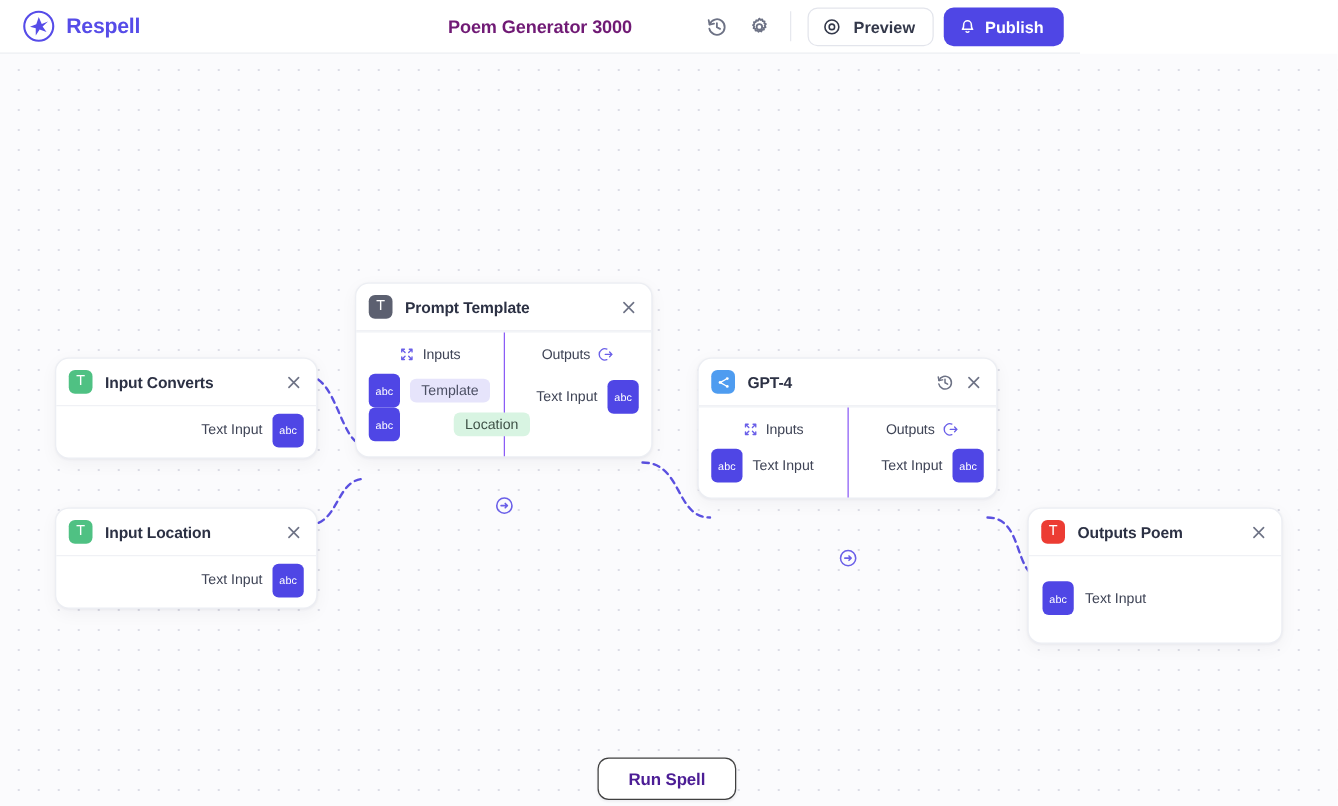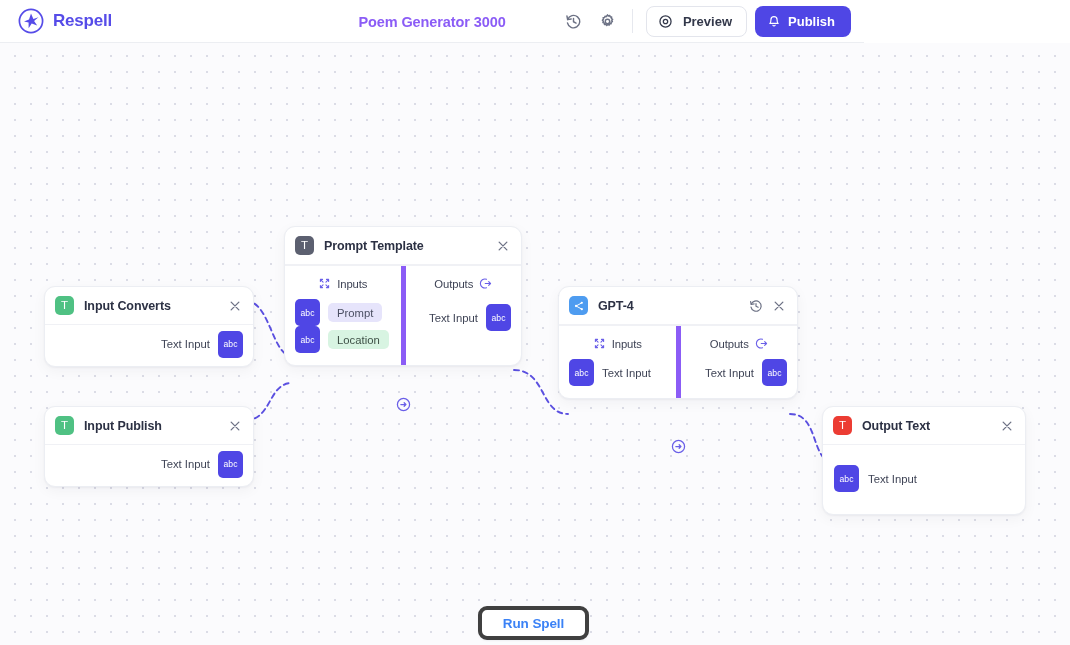--- a/index.html
+++ b/index.html
@@ -23,21 +23,21 @@
   }
   .brand { display: flex; align-items: center; gap: 9px; margin-left: 18px; }
   .brand-mark { width: 26px; height: 26px; flex: 0 0 26px; }
   .brand-name {
     font-size: 17px; font-weight: bold; color: #564ce8;
     letter-spacing: -0.2px;
   }
   .header-title {
     position: absolute; left: 0; right: 0; top: 0; height: 43px;
     display: flex; align-items: center; justify-content: center;
-    font-size: 14.5px; font-weight: bold; color: #8b5cf6;
+    font-size: 14.5px; font-weight: bold; color: #701a75;
     letter-spacing: -0.1px; pointer-events: none;
   }
   .header-right {
     margin-left: auto; display: flex; align-items: center;
     gap: 8px; padding-right: 13px; z-index: 3;
   }
   .icon-btn {
     width: 26px; height: 26px; border: none; background: transparent;
     display: flex; align-items: center; justify-content: center;
     cursor: pointer; padding: 0; border-radius: 6px; color: #3f4455;
@@ -109,21 +109,21 @@
   .head-ico {
     width: 14px; height: 14px; display: block; cursor: pointer; color: #6d7285;
   }
   .node-divider { height: 1px; background: #f0f1f5; }
   .node-desc {
     padding: 11px 13px 13px 13px;
     font-size: 10.8px; line-height: 1.42; color: #9a9eb0;
   }
   .io-grid { display: flex; }
   .io-col { flex: 1 1 0; min-width: 0; padding: 11px 0 16px 0; position: relative; }
-  .io-col.left  { border-right: 5px solid #8b5cf6; }
+  .io-col.left  { border-right: 1px solid #8b5cf6; }
   .io-col-head {
     display: flex; align-items: center; justify-content: center;
     gap: 6px; font-size: 11.3px; color: #3f4456; margin-bottom: 13px;
   }
   .io-col-head .lbl { letter-spacing: -0.1px; }
   .io-row {
     display: flex; align-items: center; gap: 8px; height: 19px;
     margin-bottom: 8px;
   }
   .io-row:last-child { margin-bottom: 0; }
@@ -136,37 +136,37 @@
     display: flex; align-items: center; justify-content: center;
     font-size: 8.6px; color: #ffffff; letter-spacing: 0.1px;
     cursor: pointer; flex: 0 0 auto; font-weight: normal;
   }
   .chip {
     height: 19px; padding: 0 9px; border-radius: 5px;
     display: flex; align-items: center;
     font-size: 11.3px; white-space: nowrap; cursor: pointer;
   }
   .chip-lavender { background: #e6e4fb; color: #4b4f63; }
-  .chip-green    { background: #d8f4e2; color: #3f5147; }
+  .chip-green    { background: #d8f4e2; color: #3f5147; margin-left: 35px; }
   .io-mid-arrow {
     position: absolute; width: 15px; height: 15px;
     z-index: 12; cursor: pointer;
   }
   .simple-row {
     display: flex; align-items: center; gap: 9px;
     padding: 12px 12px 13px 11px;
   }
 
   
   .run-spell {
     position: absolute; left: 478px; top: 606px;
     width: 111px; height: 34px;
-    background: #ffffff; border: 4px solid #404040;
+    background: #ffffff; border: 1px solid #404040;
     border-radius: 9px; cursor: pointer;
-    font-size: 13.5px; font-weight: bold; color: #3b82f6;
+    font-size: 13.5px; font-weight: bold; color: #4c1d95;
     letter-spacing: -0.1px;
     font-family: "Liberation Sans", sans-serif;
     box-shadow: 0 1px 2px rgba(20,22,40,.05);
     z-index: 20;
   }
 </style>
 </head>
 <body>
 
 <div class="header">
@@ -258,21 +258,21 @@
     <div class="node-divider"></div>
     <div class="io-row out" style="padding:19px 10px 22px 0;">
       <span class="io-label">Text Input</span>
       <span class="port">abc</span>
     </div>
   </div>
 
   <div class="node" style="left:44px; top:363px; width:210px;">
     <div class="node-head">
       <span class="node-badge badge-green">T</span>
-      <span class="node-title">Input Publish</span>
+      <span class="node-title">Input Location</span>
       <span class="node-head-actions">
         <span>
           <svg class="head-ico" viewBox="0 0 16 16" stroke="currentColor" stroke-width="1.5" stroke-linecap="round" fill="none">
             <path d="M3.6 3.6 L12.4 12.4 M12.4 3.6 L3.6 12.4"></path>
           </svg>
         </span>
       </span>
     </div>
     <div class="node-divider"></div>
     <div class="io-row out" style="padding:19px 10px 22px 0;">
@@ -304,21 +304,21 @@
               <path d="M7 7 L3.3 3.3 M3.3 6.3 L3.3 3.3 L6.3 3.3"></path>
               <path d="M11 7 L14.7 3.3 M14.7 6.3 L14.7 3.3 L11.7 3.3"></path>
               <path d="M7 11 L3.3 14.7 M3.3 11.7 L3.3 14.7 L6.3 14.7"></path>
               <path d="M11 11 L14.7 14.7 M14.7 11.7 L14.7 14.7 L11.7 14.7"></path>
             </svg>
           </span>
           <span class="lbl">Inputs</span>
         </div>
         <div class="io-row in">
           <span class="port">abc</span>
-          <span class="chip chip-lavender">Prompt</span>
+          <span class="chip chip-lavender">Template</span>
         </div>
         <div class="io-row in">
           <span class="port">abc</span>
           <span class="chip chip-green">Location</span>
         </div>
       </div>
 
       <div class="io-col">
         <div class="io-col-head">
           <span class="lbl">Outputs</span>
@@ -413,21 +413,21 @@
       <svg viewBox="0 0 18 18" fill="none" stroke="#6a5fe8" stroke-width="1.5" stroke-linecap="round" stroke-linejoin="round" style="width:15px;height:15px;display:block">
         <circle cx="9" cy="9" r="7.3"></circle>
         <path d="M5.8 9 H11.9 M9.8 6.9 L11.9 9 L9.8 11.1"></path>
       </svg>
     </span>
   </div>
 
   <div class="node" style="left:822px; top:363px; width:204px;">
     <div class="node-head">
       <span class="node-badge badge-red">T</span>
-      <span class="node-title">Output Text</span>
+      <span class="node-title">Outputs Poem</span>
       <span class="node-head-actions">
         <span>
           <svg class="head-ico" viewBox="0 0 16 16" stroke="currentColor" stroke-width="1.5" stroke-linecap="round" fill="none">
             <path d="M3.6 3.6 L12.4 12.4 M12.4 3.6 L3.6 12.4"></path>
           </svg>
         </span>
       </span>
     </div>
     <div class="node-divider"></div>
     <div class="simple-row" style="padding:20px 12px 22px 11px;">

